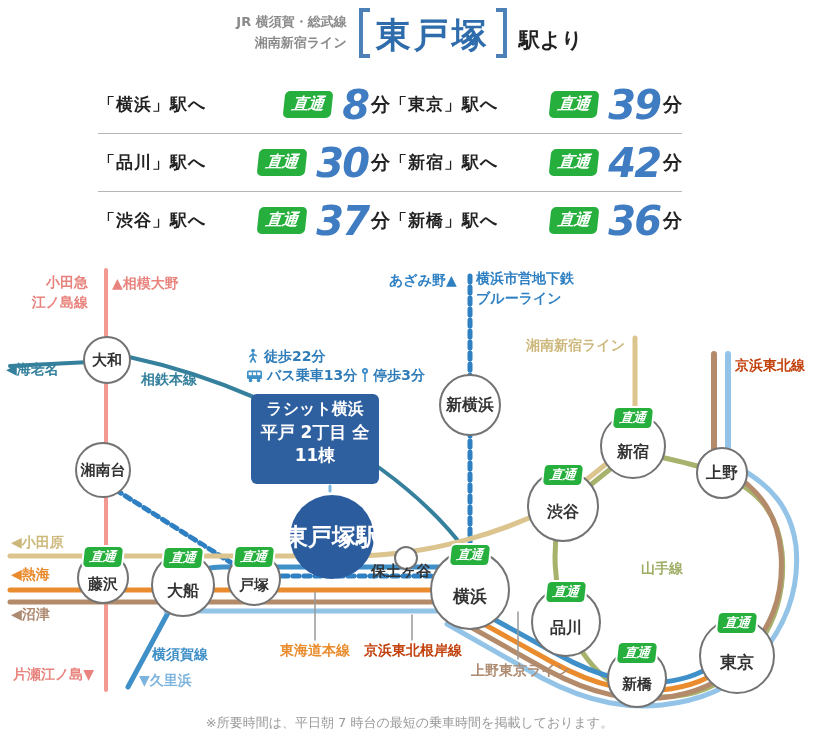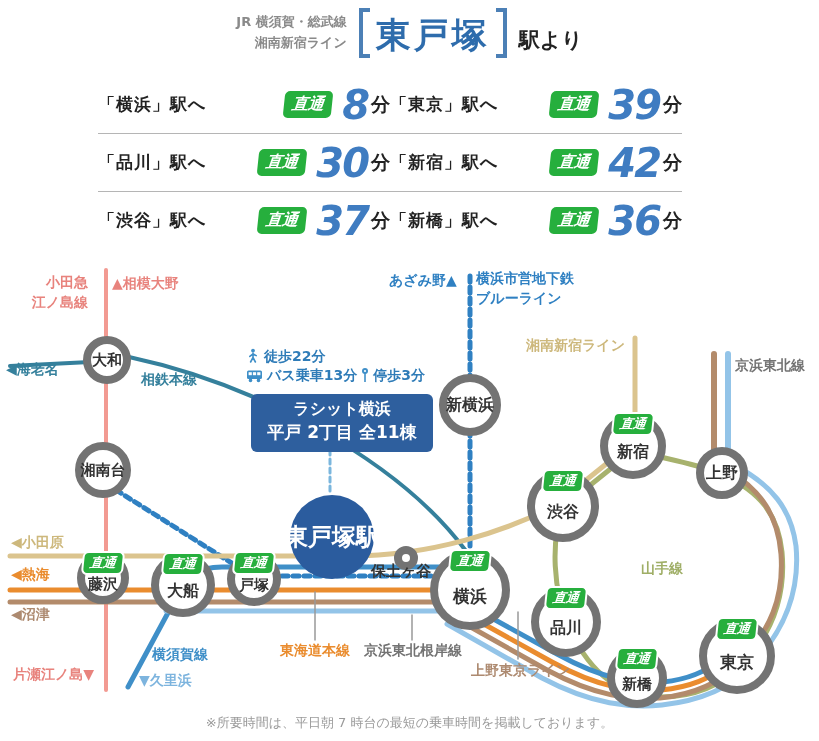--- a/index.html
+++ b/index.html
@@ -23,38 +23,38 @@
   .dest{font-size:17px;font-weight:bold;color:#222;flex:1;letter-spacing:1px;}
   .t-badge{background:#26af3d;color:#fff;font-style:italic;font-weight:bold;font-size:16px;
            padding:3px 8px;border-radius:5px;transform:skewX(-6deg);white-space:nowrap;}
   .t-num{font-size:40px;font-style:italic;font-weight:bold;color:#3f7cc1;margin-left:10px;letter-spacing:-2px;}
   .t-unit{font-size:19px;font-weight:bold;color:#222;margin-left:3px;}
 
   
   .map-svg{position:absolute;left:0;top:0;z-index:1;}
   .mlabel{position:absolute;font-size:14px;font-weight:bold;white-space:pre-line;z-index:2;line-height:1.4;}
   .pink{color:#e8837d}.teal{color:#35809c}.blue{color:#2f80c2}.tan{color:#cdb87c}
-  .lblue{color:#737373}.olive{color:#9fae66}.orange{color:#ea8c2e}.brown{color:#ad8a70}
+  .lblue{color:#c2410c}.olive{color:#9fae66}.orange{color:#ea8c2e}.brown{color:#ad8a70}
   .blue2{color:#3f8fc8}.lblue2{color:#7db4de}
 
-  .station{position:absolute;background:#fff;border:8px solid #737373;border-radius:50%;
+  .station{position:absolute;background:#fff;border:2px solid #737373;border-radius:50%;
            display:flex;align-items:center;justify-content:center;flex-direction:column;
            font-weight:bold;color:#333;box-sizing:border-box;z-index:3;}
   .station .s-name{white-space:nowrap;}
   .station.badged .s-name{margin-top:13px;}
   .s-badge{position:absolute;top:-7px;left:50%;transform:translateX(-50%) skewX(-6deg);
            background:#26af3d;color:#fff;font-style:italic;font-weight:bold;font-size:13px;
            padding:1px 6px;border-radius:4px;box-shadow:0 0 0 2px #fff;white-space:nowrap;z-index:5;}
   .station.home{background:#2b5c9e;border:none;color:#fff;}
   .st-label{position:absolute;font-size:15px;font-weight:bold;color:#333;z-index:3;white-space:nowrap;}
 
   .walkinfo{position:absolute;left:246px;top:347px;z-index:4;}
   .w-row{display:flex;align-items:center;gap:4px;color:#2f7cb8;font-weight:bold;font-size:14px;line-height:1.35;}
-  .callout{position:absolute;left:251px;top:394px;width:182px;background:#2e5f9e;border-radius:6px;
-           color:#fff;text-align:center;font-weight:bold;padding:5px 0 8px 0;z-index:4;}
+  .callout{position:absolute;left:251px;top:394px;width:128px;background:#2e5f9e;border-radius:6px;
+           color:#fff;text-align:center;font-weight:bold;padding:5px 0 17px 0;z-index:4;}
   .callout .c1{font-size:16px;}
   .callout .c2{font-size:17px;margin-top:1px;}
 
   .footer{position:absolute;left:0;right:0;top:714px;text-align:center;color:#9a9a9a;
           font-size:13px;font-weight:normal;z-index:2;}
 </style>
 </head>
 <body>
 
 <div class="canvas">

